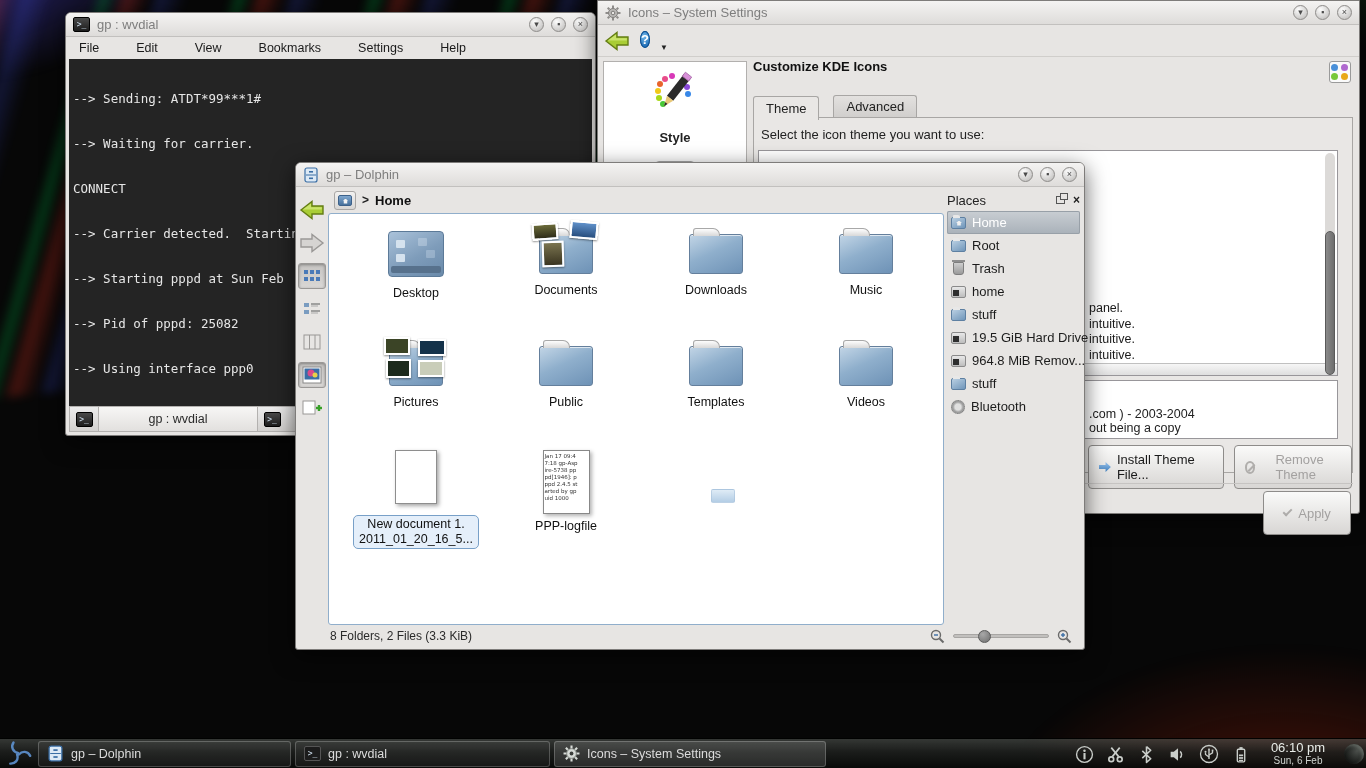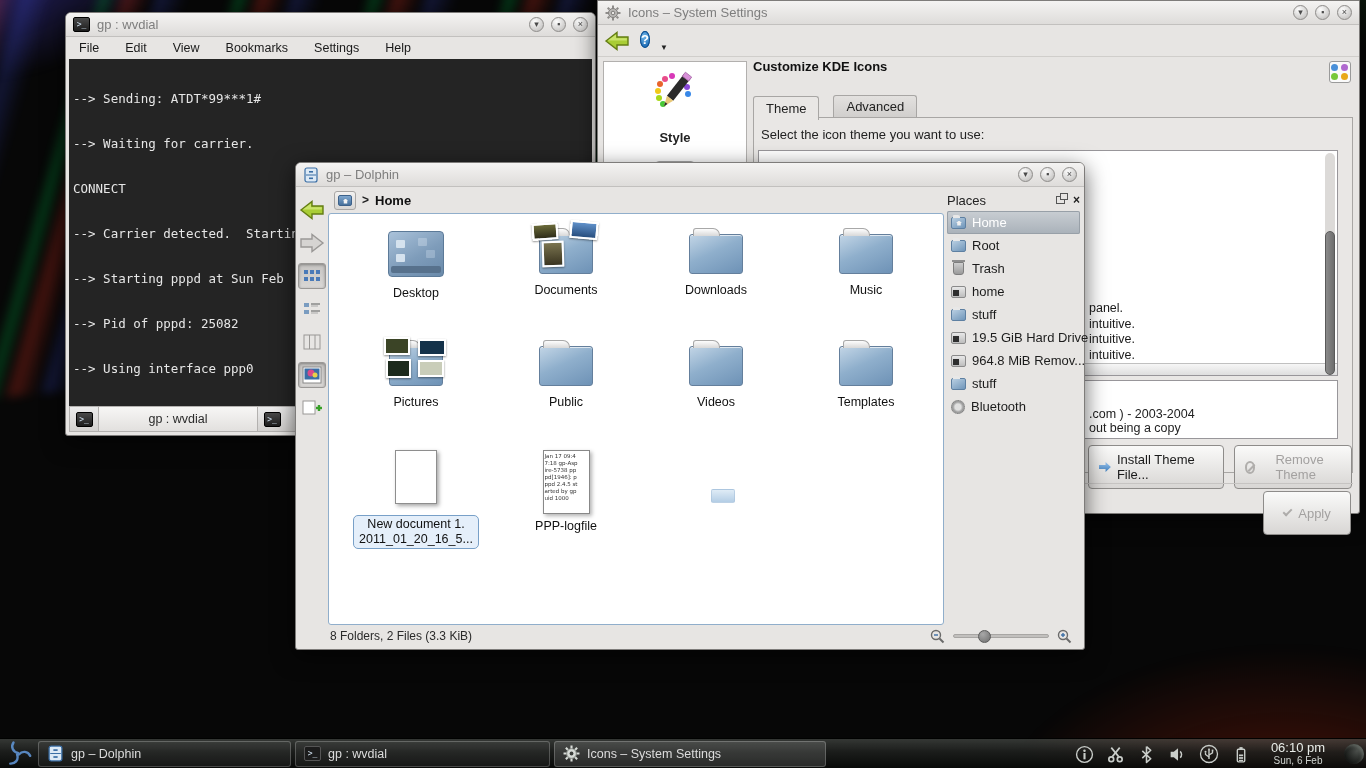--- a/index.html
+++ b/index.html
@@ -25,21 +25,21 @@
     background:linear-gradient(#f4f3f2,#dedcda);border-bottom:1px solid #c2c0be;border-radius:5px 5px 0 0;}
   .title{color:#7e7e7e;font-size:13px;white-space:nowrap;overflow:hidden;}
   .winbtns{margin-left:auto;display:flex;gap:7px;}
   .winbtn{width:15px;height:15px;border-radius:50%;border:1px solid #8e8c8a;color:#4a4a4a;
     background:radial-gradient(circle at 36% 28%,#fdfdfd,#b9b7b5);font-size:9px;line-height:13px;text-align:center;}
   .toolbtn{display:flex;align-items:center;justify-content:center;border-radius:3px;}
   .toolbtn.pressed{background:linear-gradient(#c6c4c2,#d9d7d5);box-shadow:inset 0 1px 3px rgba(0,0,0,.35);border:1px solid #9a9896;}
 
   
   #win-term{left:65px;top:12px;width:531px;height:424px;z-index:1;}
-  .menubar{height:22px;display:flex;align-items:center;gap:26px;padding:0 13px;background:#e7e5e3;font-size:12.5px;color:#1a1a1a;}
+  .menubar{height:22px;display:flex;align-items:center;gap:37px;padding:0 13px;background:#e7e5e3;font-size:12.5px;color:#1a1a1a;}
   .term-body{position:absolute;left:3px;right:3px;top:46px;bottom:29px;background:#242424;
     font-family:"DejaVu Sans Mono",monospace;font-size:12.5px;line-height:15px;color:#e6e6e6;
     padding:2px 4px;white-space:pre;overflow:hidden;}
   .term-tabbar{position:absolute;left:3px;right:3px;bottom:3px;height:26px;display:flex;align-items:stretch;
     background:linear-gradient(#ececec,#d3d1cf);border:1px solid #b3b1af;}
   .mini-term{width:17px;height:15px;background:linear-gradient(#4a4a4a,#1d1d1d);border:1px solid #000;border-radius:2px;
     color:#cfe0ef;font-size:8px;line-height:13px;text-align:center;font-family:"DejaVu Sans Mono",monospace;}
   .ktab-btn{width:28px;display:flex;align-items:center;justify-content:center;}
   .ktab{width:160px;display:flex;align-items:center;justify-content:center;background:linear-gradient(#f7f6f5,#e2e0de);
     border-left:1px solid #b3b1af;border-right:1px solid #b3b1af;font-size:12.5px;color:#2a2a2a;}
@@ -466,25 +466,25 @@
             <span class="thumb pic-t4"></span>
           </div>
           <div class="flabel">Pictures</div>
         </div>
         <div class="cell">
           <div class="folder"></div>
           <div class="flabel">Public</div>
         </div>
         <div class="cell">
           <div class="folder"></div>
+          <div class="flabel">Templates</div>
+        </div>
+        <div class="cell">
+          <div class="folder"></div>
           <div class="flabel">Videos</div>
-        </div>
-        <div class="cell">
-          <div class="folder"></div>
-          <div class="flabel">Templates</div>
         </div>
 
         <div class="cell" style="grid-row:3;">
           <div class="page-ic"></div>
           <div class="sel-label">
             <div>New document 1.</div>
             <div>2011_01_20_16_5...</div>
           </div>
         </div>
         <div class="cell" style="grid-row:3;">

